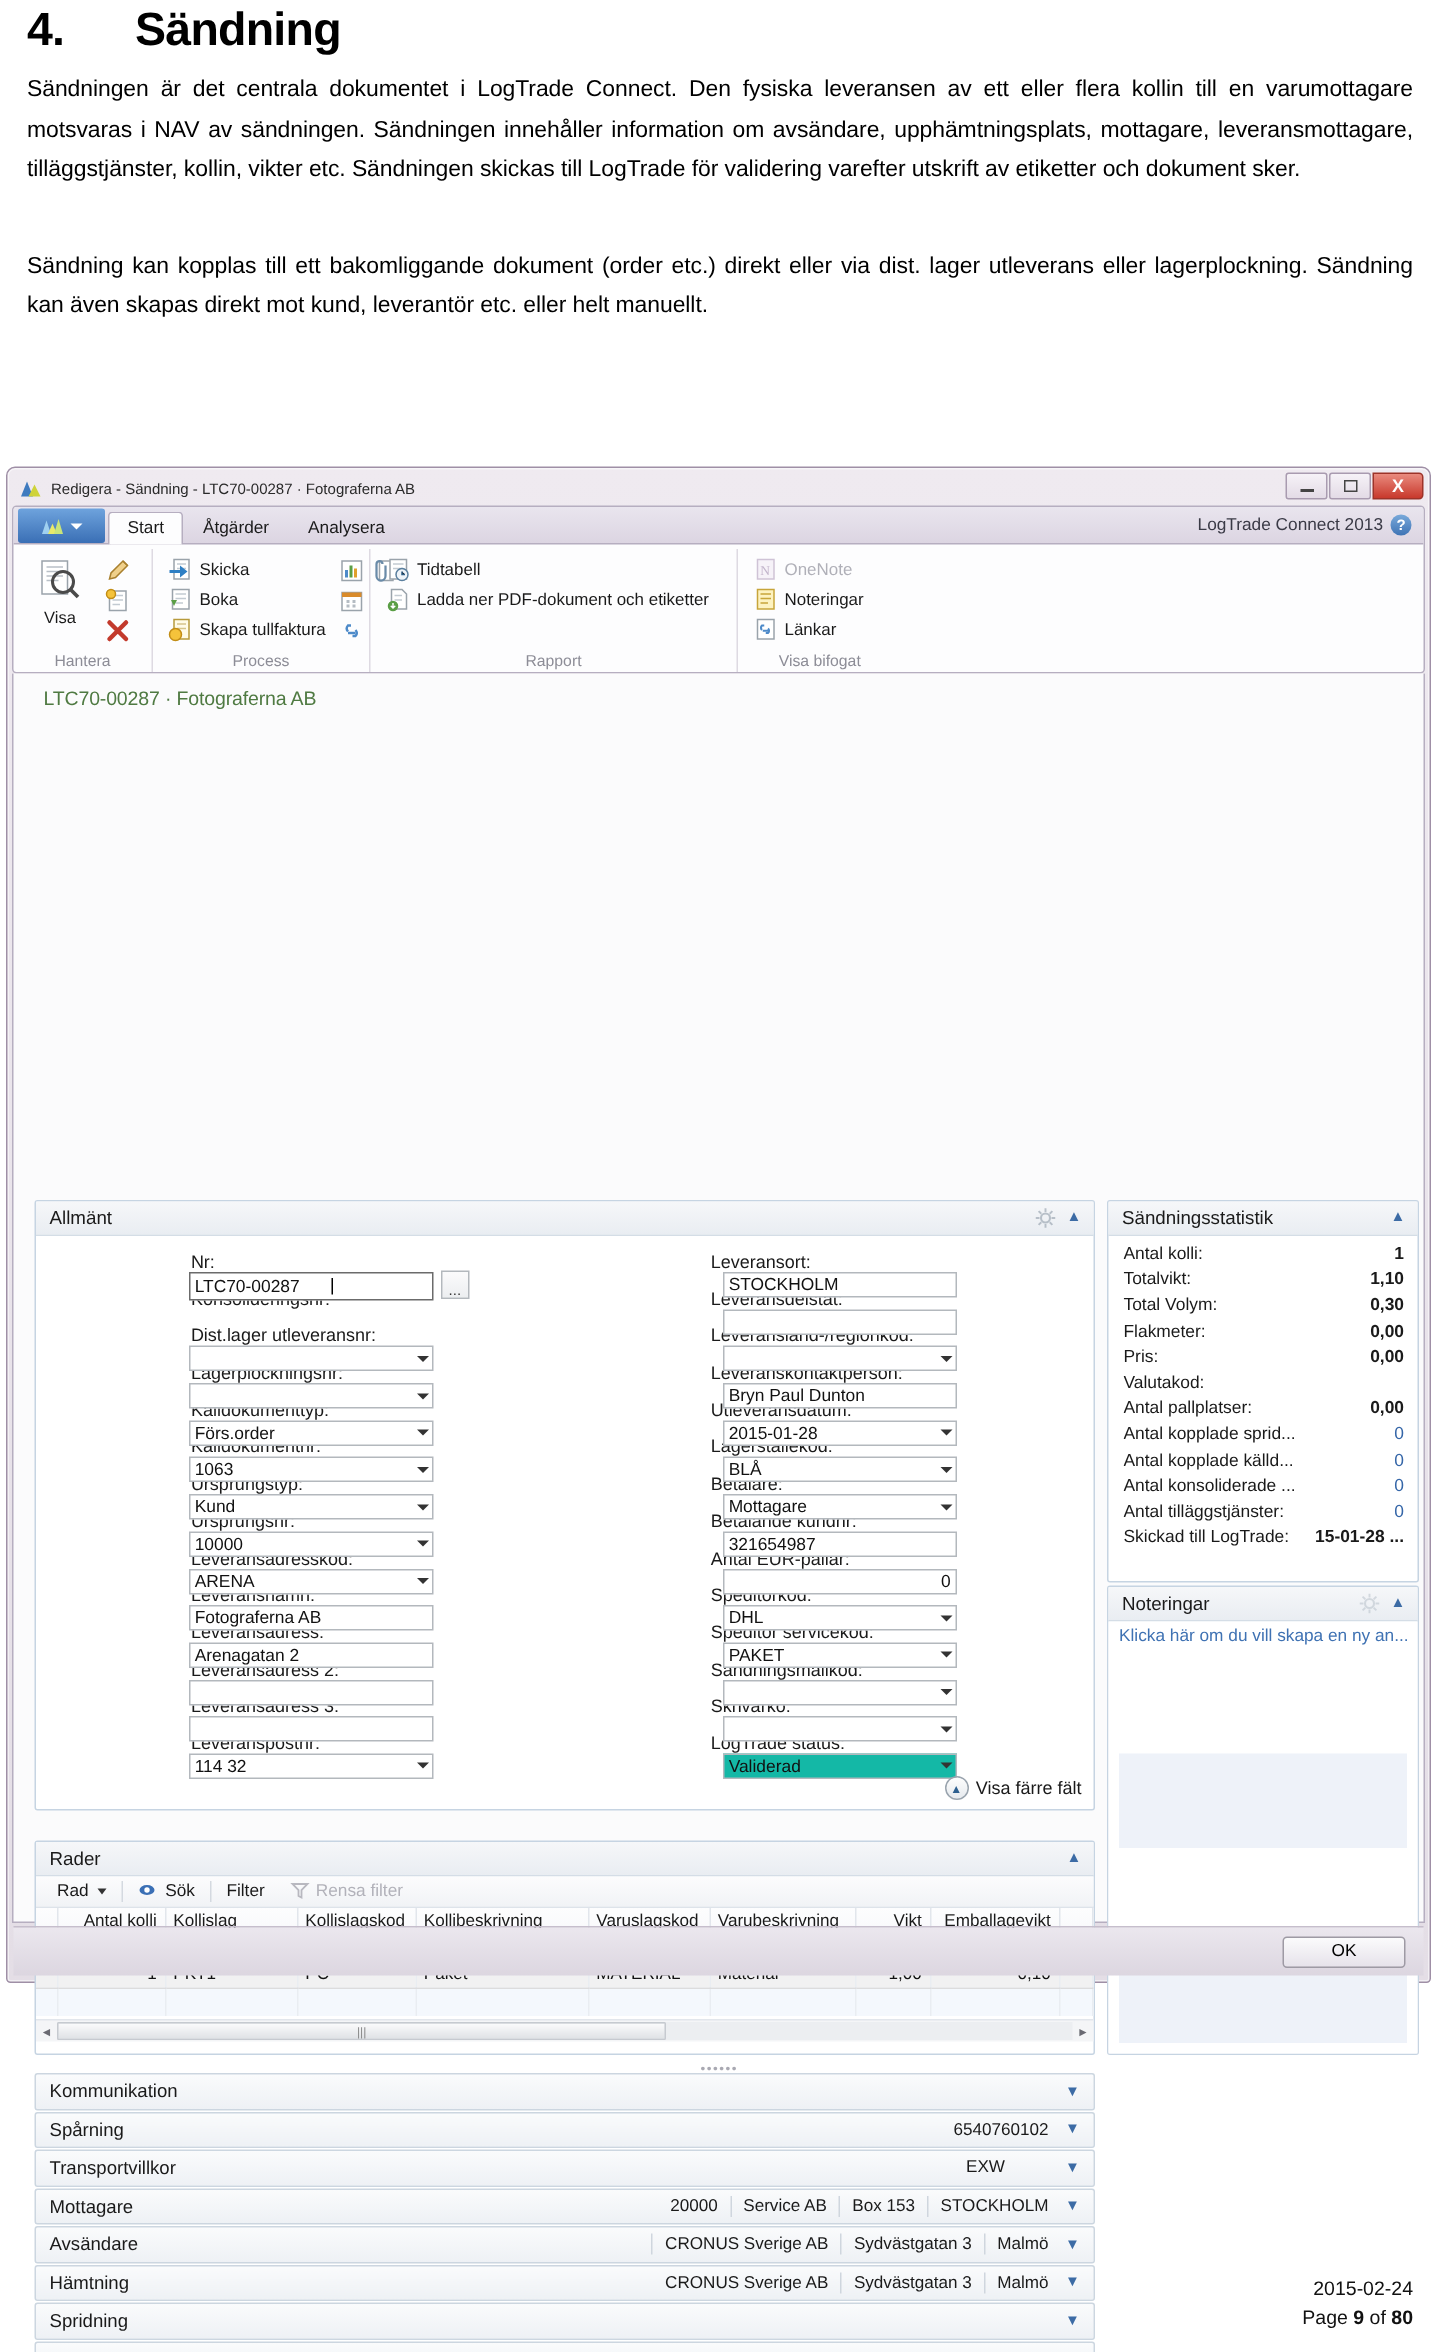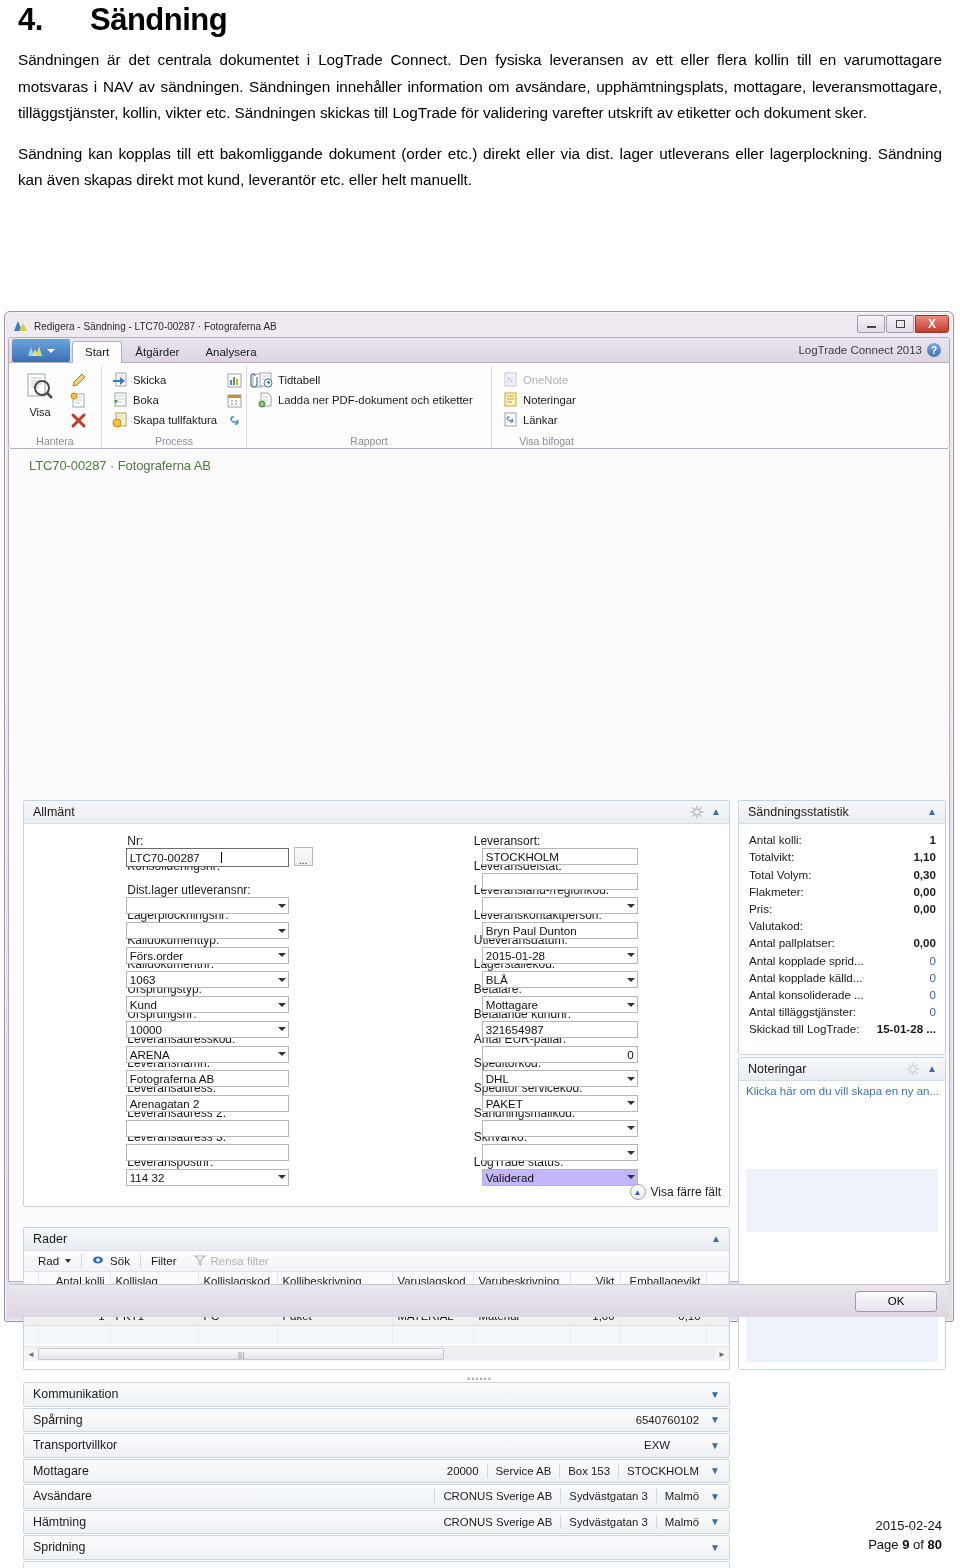--- a/index.html
+++ b/index.html
@@ -21,21 +21,21 @@
     margin:0; padding-top:2px;
   }
   .doc-heading .num { width:72px; flex:0 0 72px; }
   .doc-p {
     font-size:15.3px;
     line-height:26.5px;
     text-align:justify;
     margin:9px 0 0 0;
     letter-spacing:-0.05px;
   }
-  .doc-p2 { margin-top:14px; }
+  .doc-p2 { margin-top:38px; }
 
   
   .app-window {
     position:absolute; left:4px; top:311px; width:950px; height:1011px;
     border:1px solid #9f8fa6;
     border-radius:6px 6px 3px 3px;
     background:linear-gradient(180deg,#efeaf0 0%, #e4dee6 100%);
     box-shadow:0 0 0 1px rgba(255,255,255,0.5) inset;
     padding:3px;
   }
@@ -181,21 +181,21 @@
   .fcol.left .flabel { width:160px; }
   .fcol.right .flabel { width:172px; }
   .fctl { position:relative; }
   .fcol.left .fctl { width:163px; }
   .fcol.right .fctl { width:156px; }
   .fbox {
     height:17px; border:1px solid #b3b8bd; background:#fff;
     font-size:11.6px; padding:0 3px; line-height:15px; color:#111;
     display:flex; align-items:center;
   }
-  .fbox.shaded { background:#c4b5fd;text-align:right; }
+  .fbox.shaded { background:#14b8a6;text-align:right; }
   .fbox.num { justify-content:flex-end; }
   .fbox.focused { border:1px solid #6b6b6b; height:19px;gap:20px; }
   .caret { display:inline-block;width:1px;height:11px;background:#000;margin-left:1px;}
   .drop {
     position:absolute; right:3px; top:50%; margin-top:-2px;
     width:0;height:0;border-left:4px solid transparent;border-right:4px solid transparent;
     border-top:4px solid #333;
   }
   .ellipsis-btn {
     position:absolute; left:168px; top:-1px; width:19px; height:19px;
@@ -211,21 +211,21 @@
     width:16px;height:16px;border-radius:50%;
     border:1px solid #9aa4ae; background:linear-gradient(180deg,#fdfdfd,#e6eaee);
     display:flex;align-items:center;justify-content:center; font-size:8px; color:#2d5f8f;
   }
 
   
   .stats {
     position:absolute; left:733px; top:488px; width:208px; height:255px;
   }
   .stat-rows { padding:5px 0 0 0; }
-  .stat-row { display:flex; height:17.2px; align-items:flex-end; padding:0 9px 0 10px; font-size:11.6px;}
+  .stat-row { display:flex; height:17.2px; align-items:flex-start; padding:0 9px 0 10px; font-size:11.6px;}
   .stat-row .k { flex:1; color:#1a1a1a; white-space:nowrap; overflow:hidden; }
   .stat-row .v { color:#1a1a1a; font-weight:bold; white-space:nowrap; }
   .stat-row .v.blue { color:#3566a8; font-weight:normal; }
 
   .notes {
     position:absolute; left:733px; top:745px; width:208px; height:313px;
   }
   .notes-body { padding:4px 0 0 7px; position:relative; height:288px; background:#fff;}
   .note-link { font-size:11.5px; color:#3f72b3; }
   .note-stripe { position:absolute; left:7px; right:7px; height:63px; background:#eef2f9; }

